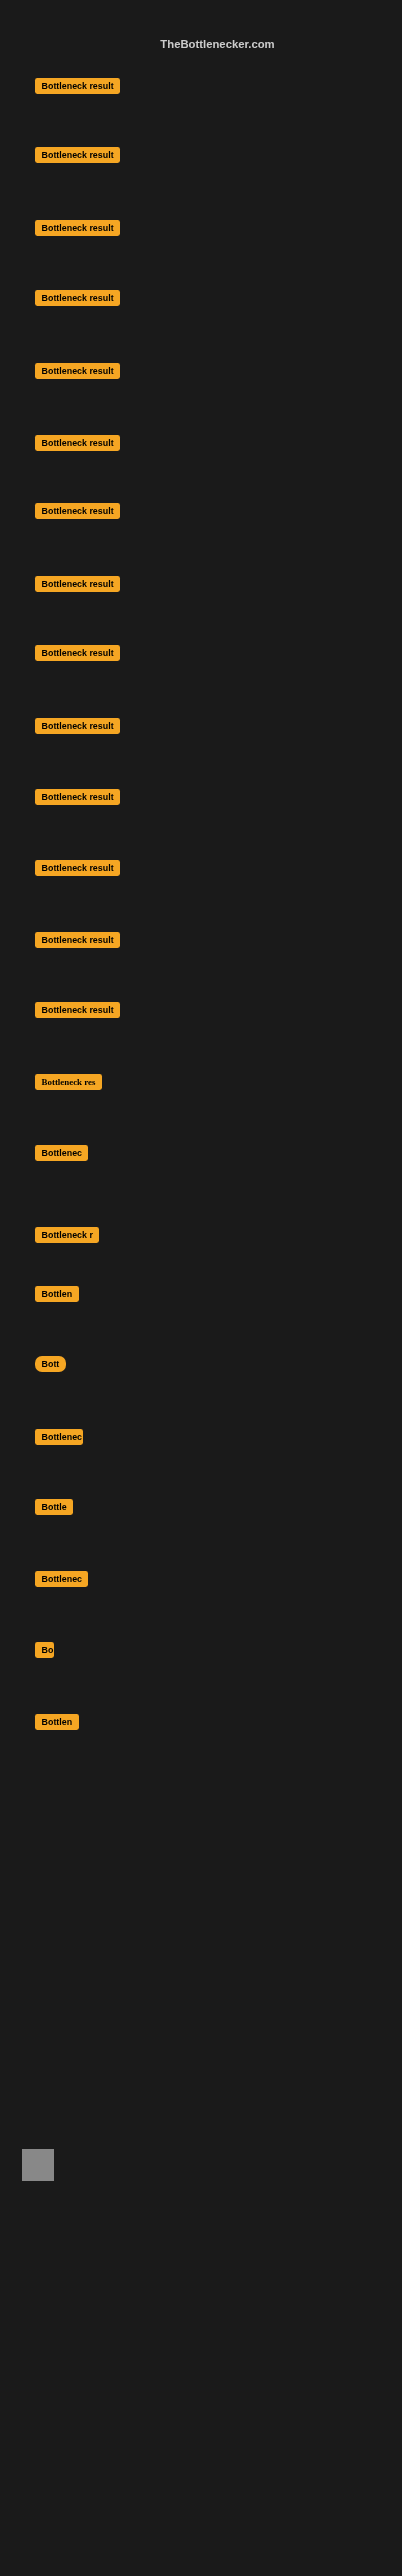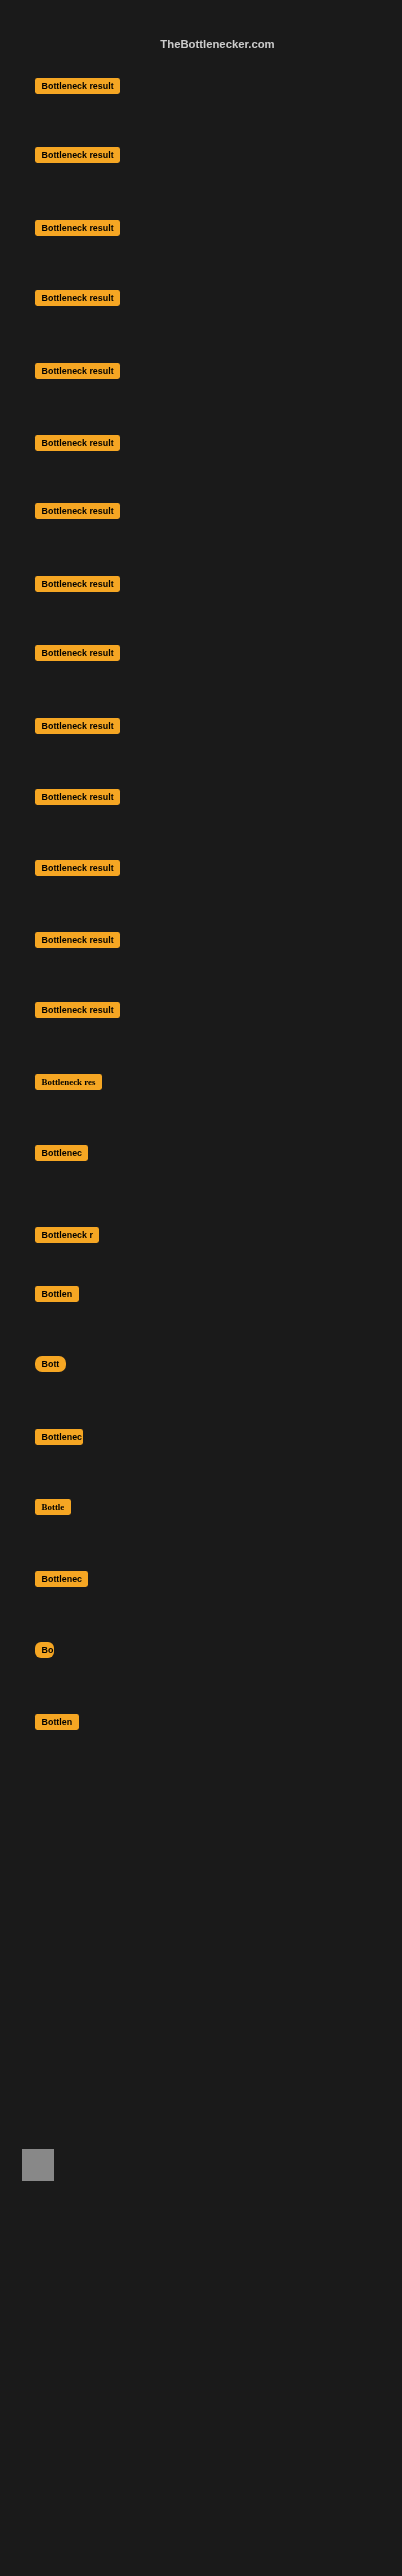--- a/index.html
+++ b/index.html
@@ -63,20 +63,20 @@
     <div style="position: absolute; top: 757px; left: 3.2px;"><span class="bottleneck-badge" style="max-width: 97px;">Bottleneck result</span></div>
     <div style="position: absolute; top: 828px; left: 3.2px;"><span class="bottleneck-badge" style="max-width: 97px;">Bottleneck result</span></div>
     <div style="position: absolute; top: 900px; left: 3.2px;"><span class="bottleneck-badge" style="max-width: 97px;">Bottleneck result</span></div>
     <div style="position: absolute; top: 970px; left: 3.2px;"><span class="bottleneck-badge" style="max-width: 89px;">Bottleneck result</span></div>
     <div style="position: absolute; top: 1042px; left: 3.2px;"><span class="bottleneck-badge" style="max-width: 77px; font-family: Liberation Serif, serif;">Bottleneck res</span></div>
     <div style="position: absolute; top: 1113px; left: 3.2px;"><span class="bottleneck-badge" style="max-width: 55px;">Bottlenec</span></div>
     <div style="position: absolute; top: 1148px; left: 3.2px; margin-top: 47px;"><span class="bottleneck-badge" style="max-width: 64px;">Bottleneck r</span></div>
     <div style="position: absolute; top: 1254px; left: 3.2px;"><span class="bottleneck-badge" style="max-width: 45px;">Bottlen</span></div>
     <div style="position: absolute; top: 1324px; left: 3.2px;"><span class="bottleneck-badge" style="max-width: 31px; border-radius: 7px;">Bott</span></div>
     <div style="position: absolute; top: 1397px; left: 3.2px;"><span class="bottleneck-badge" style="max-width: 48px;">Bottlenec</span></div>
-    <div style="position: absolute; top: 1467px; left: 3.2px;"><span class="bottleneck-badge" style="max-width: 39px; font-family: Liberation Serif, serif;">Bottle</span></div>
+    <div style="position: absolute; top: 1467px; left: 3.2px;"><span class="bottleneck-badge" style="max-width: 39px;">Bottle</span></div>
     <div style="position: absolute; top: 1539px; left: 3.2px;"><span class="bottleneck-badge" style="max-width: 55px;">Bottlenec</span></div>
-    <div style="position: absolute; top: 1610px; left: 3.2px;"><span class="bottleneck-badge" style="max-width: 19.3px; border-radius: 6px;">Bo</span></div>
+    <div style="position: absolute; top: 1610px; left: 3.2px;"><span class="bottleneck-badge" style="max-width: 19.3px;">Bo</span></div>
     <div style="position: absolute; top: 1682px; left: 3.2px;"><span class="bottleneck-badge" style="max-width: 45px;">Bottlen</span></div>
   </div>
 
 <div id="cursor" class="cursor-line" style="top: 2133px;"></div>
 
 
 </body></html>

